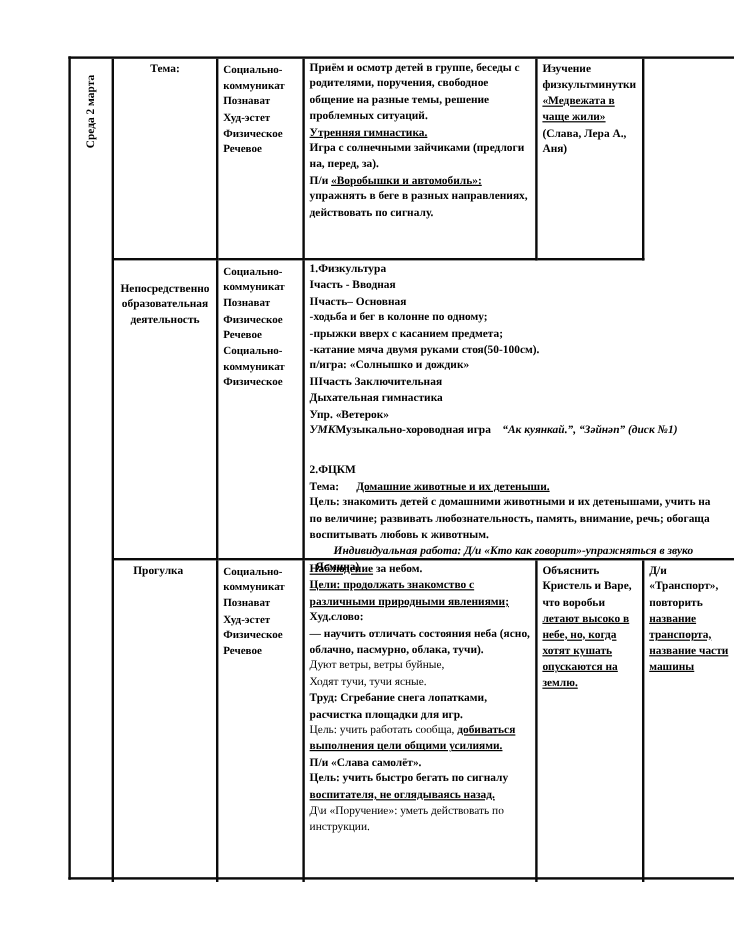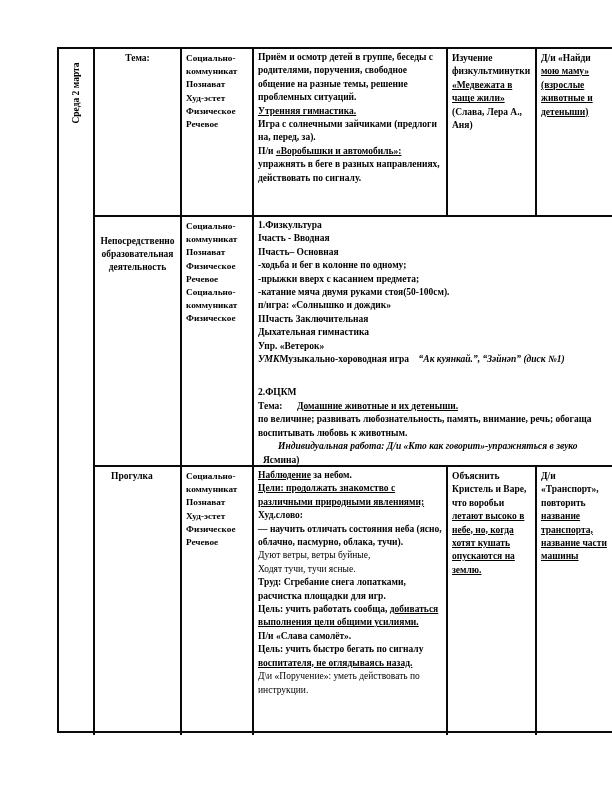--- a/index.html
+++ b/index.html
@@ -59,23 +59,20 @@
     <div class="cell br bb content" style="grid-column:4;grid-row:1;">
         <div class="para"><span style="font-weight: bold;">Приём и осмотр детей в группе, беседы с родителями, поручения, свободное общение на разные темы, решение проблемных ситуаций.</span></div>
         <div class="para"><span style="font-weight: bold; text-decoration: underline; margin-top: 42px;">Утренняя гимнастика.</span></div>
         <div class="para"><span style="font-weight: bold;">Игра с солнечными зайчиками (предлоги на, перед, за).</span></div>
         <div class="para"><span style="font-weight: bold;">П/и </span><span style="font-weight: bold; text-decoration: underline;">«Воробышки и автомобиль»:</span></div>
         <div class="para"><span style="font-weight: bold;">упражнять в беге в разных направлениях, действовать по сигналу.</span></div>
       </div>
     <div class="cell br bb side" style="grid-column:5;grid-row:1;">
         <div class="para"><span style="font-weight: bold;">Изучение физкультминутки </span><span style="font-weight: bold; text-decoration: underline;">«Медвежата в чаще жили»</span><span style="font-weight: bold;"> (Слава, Лера А., Аня)</span></div>
       </div>
-    <div class="cell bb side" style="grid-column:6;grid-row:1;">
-        <div class="para"><span style="font-weight: bold;">Д/и «Найди </span><span style="font-weight: bold; text-decoration: underline;">мою маму» (взрослые животные и детеныши)</span></div>
-      </div>
 
     <div class="cell br bb regime mid" style="grid-column:2;grid-row:2;">Непосредственно образовательная деятельность</div>
     <div class="cell br bb areas" style="grid-column:3;grid-row:2;">
         <div>Социально-</div>
         <div>коммуникат</div>
         <div>Познават</div>
         <div>Физическое</div>
         <div>Речевое</div>
         <div>Социально-</div>
         <div>коммуникат</div>
@@ -89,20 +86,21 @@
         <div class="para nowrap"><span style="font-weight: bold;">-прыжки вверх с касанием предмета;</span></div>
         <div class="para nowrap"><span style="font-weight: bold;">-катание мяча двумя руками стоя(50-100см).</span></div>
         <div class="para nowrap"><span style="font-weight: bold;">п/игра: «Солнышко и дождик»</span></div>
         <div class="para nowrap"><span style="font-weight: bold;">IIIчасть Заключительная</span></div>
         <div class="para nowrap"><span style="font-weight: bold;">Дыхательная гимнастика</span></div>
         <div class="para nowrap"><span style="font-weight: bold;">Упр. «Ветерок»</span></div>
         <div class="para nowrap"><span style="font-weight: bold; font-style: italic;">УМК</span><span style="font-weight: bold;">Музыкально-хороводная игра    </span><span style="font-weight: bold; font-style: italic;">“Ак куянкай.”, “Зәйнәп” (диск №1)</span></div>
         <div class="para" style="height: 20px;"></div>
         <div class="para nowrap"><span style="font-weight: bold;">2.ФЦКМ</span></div>
         <div class="para nowrap"><span style="font-weight: bold;">Тема: </span><span style="font-weight: bold; text-decoration: underline; margin-left: 12px;">Домашние животные и их детеныши.</span></div>
+        <div class="para nowrap"><span style="font-weight: bold;">Цель: знакомить детей с домашними животными и их детенышами, учить на</span></div>
         <div class="para nowrap"><span style="font-weight: bold;">по величине; развивать любознательность, память, внимание, речь; обогаща</span></div>
         <div class="para nowrap"><span style="font-weight: bold;">воспитывать любовь к животным.</span></div>
         <div class="para nowrap" style="padding-left: 20px; font-style: italic;"><span style="font-weight: bold;">Индивидуальная работа: Д/и «Кто как говорит»-упражняться в звуко</span></div>
         <div class="para nowrap" style="padding-left: 5px;"><span style="font-weight: bold;">Ясмина)</span></div>
       </div>
 
     <div class="cell br regime left" style="grid-column:2;grid-row:3;padding-left:16px;">Прогулка</div>
     <div class="cell br areas" style="grid-column:3;grid-row:3;">
         <div>Социально-</div>
         <div>коммуникат</div>
@@ -112,21 +110,21 @@
         <div>Речевое</div>
       </div>
     <div class="cell br content" style="grid-column:4;grid-row:3;">
         <div class="para"><span style="font-weight: bold; text-decoration: underline;">Наблюдение</span><span style="font-weight: bold;"> за небом.</span></div>
         <div class="para"><span style="font-weight: bold; text-decoration: underline;">Цели: продолжать знакомство с различными природными явлениями;</span></div>
         <div class="para"><span style="font-weight: bold;">Худ.слово:</span></div>
         <div class="para"><span style="font-weight: bold;"> — научить отличать состояния неба (ясно, облачно, пасмурно, облака, тучи).</span></div>
         <div class="para"><span>Дуют ветры, ветры буйные,</span></div>
         <div class="para"><span>Ходят тучи, тучи ясные.</span></div>
         <div class="para"><span style="font-weight: bold;">Труд: </span><span style="font-weight: bold;">Сгребание снега лопатками, расчистка площадки для игр.</span></div>
-        <div class="para"><span style="font-weight: bold;">Цель: учить работать сообща, </span><span style="font-weight: bold; text-decoration: underline;">добиваться выполнения цели общими усилиями.</span></div>
+        <div class="para"><span style="font-weight: normal;">Цель: учить работать сообща, </span><span style="font-weight: bold; text-decoration: underline;">добиваться выполнения цели общими усилиями.</span></div>
         <div class="para"><span style="font-weight: bold;">П/и «Слава самолёт».</span></div>
         <div class="para"><span style="font-weight: bold;">Цель: учить быстро бегать по сигналу </span><span style="font-weight: bold; text-decoration: underline;">воспитателя, не оглядываясь назад.</span></div>
         <div class="para"><span>Д\и «Поручение»: уметь действовать по инструкции.</span></div>
       </div>
     <div class="cell br side" style="grid-column:5;grid-row:3;">
         <div class="para"><span style="font-weight: bold;">Объяснить Кристель и Варе, что воробьи </span><span style="font-weight: bold; text-decoration: underline;">летают высоко в небе, но, когда хотят кушать опускаются на землю.</span></div>
       </div>
     <div class="cell side" style="grid-column:6;grid-row:3;">
         <div class="para"><span style="font-weight: bold;">Д/и «Транспорт», повторить </span><span style="font-weight: bold; text-decoration: underline;">название транспорта, название части машины</span></div>
       </div>

